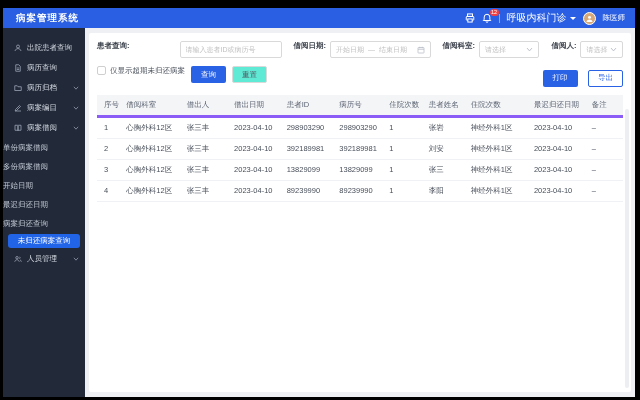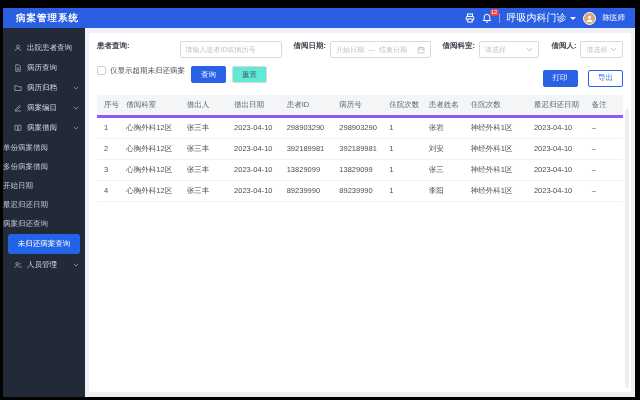--- a/index.html
+++ b/index.html
@@ -34,21 +34,21 @@
   .side-item { height:20px; display:flex; align-items:center; gap:5px;
     padding:0 6px 0 11px; color:#d5dae3; font-size:7.5px; cursor:pointer; }
   .side-item .s-icon { color:#9aa4b5; display:inline-flex; }
   .side-item .s-icon svg { width:8px; height:8px; }
   .s-label { white-space:nowrap; }
   .s-chev { margin-left:auto; color:#7f8a9c; display:inline-flex; }
   .s-chev svg { width:6px; height:6px; }
   .side-sub { height:19px; display:flex; align-items:center; 
     color:#c3c9d5; font-size:7.5px; cursor:pointer; white-space:nowrap; }
   .side-sub.active { background:#2264e8; color:#fff; margin:1px 5px; padding-left:0;
-    justify-content:center; border-radius:3px; height:20px; }
+    justify-content:center; border-radius:3px; height:14px; }
 
   
   .main { flex:1; padding:5px 4px 5px 4px; min-width:0; }
   .card { background:#fff; height:100%; border-radius:2px; padding:8px 8px 6px 8px;
     position:relative; overflow:hidden; }
 
   .frow { display:flex; align-items:flex-start; margin-bottom:8px; }
   .flabel { font-size:7.5px; color:#3d434d; font-weight:bold; margin-right:4px; white-space:nowrap; }
   .fgap { width:12px; flex:0 0 auto; }
   .tinput { height:17px; border:1px solid #d9d9d9; border-radius:2px; font-size:7px;

